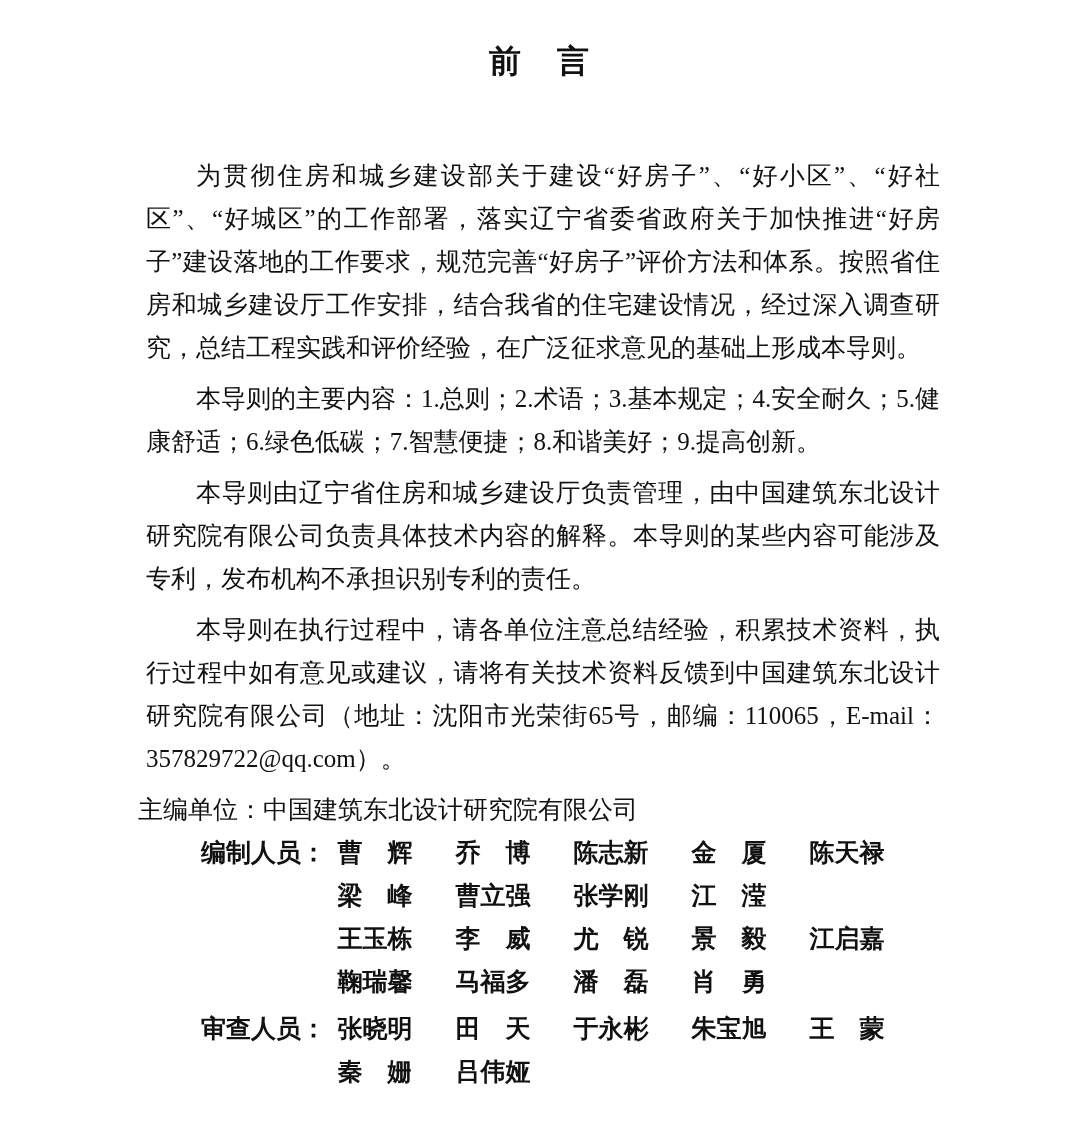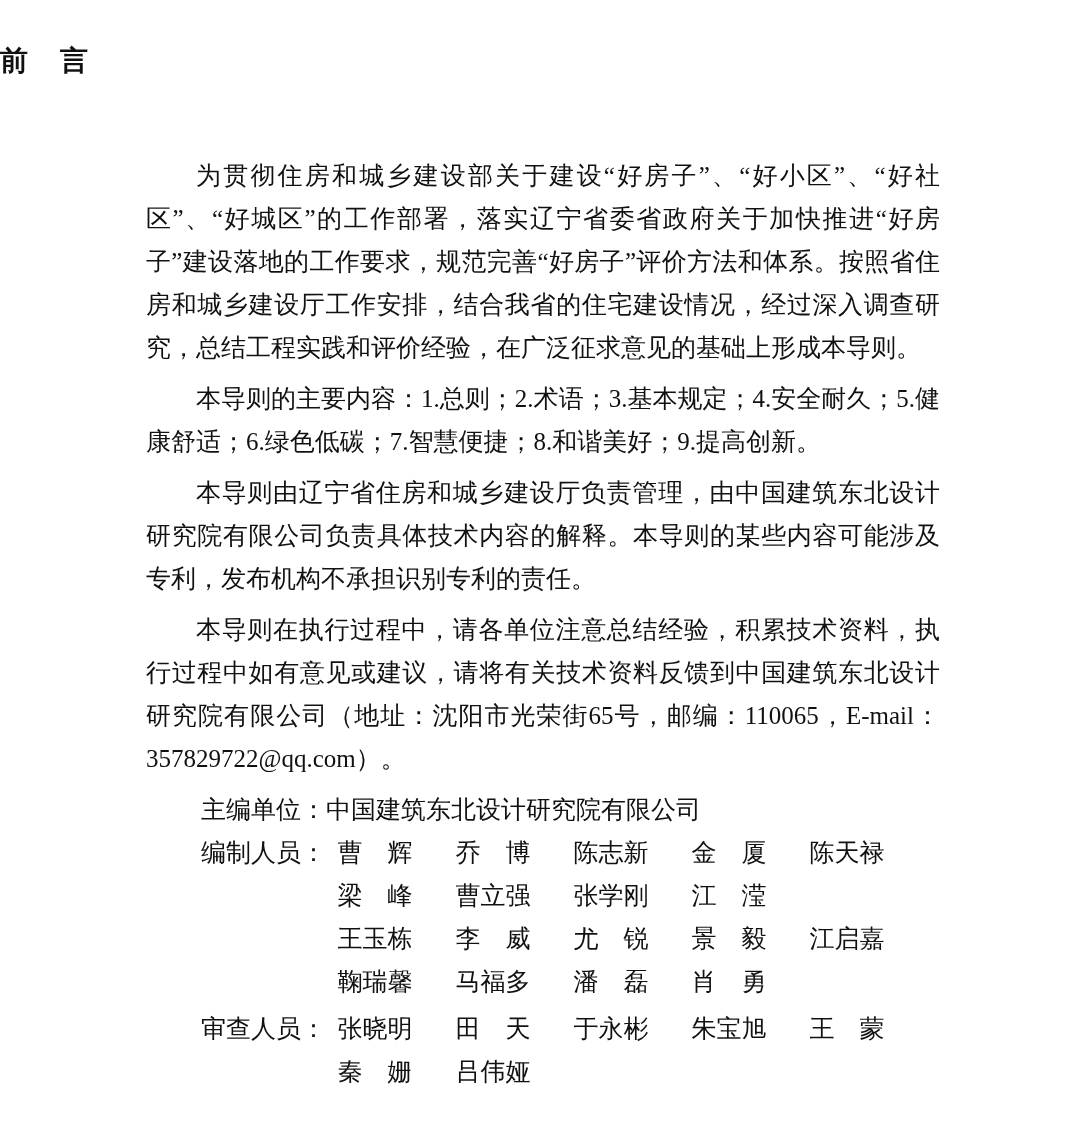--- a/index.html
+++ b/index.html
@@ -12,49 +12,50 @@
     width: 1080px;
     height: 1123px;
     background: #ffffff;
     color: #111111;
     font-family: "Liberation Serif", "DejaVu Serif", serif;
     overflow: hidden;
     box-sizing: border-box;
   }
   .doc-title {
     margin: 36px 0 0 0;
-    font-size: 28px;
+    text-align: center;
+    font-size: 32px;
     font-weight: bold;
     letter-spacing: 2px;
     line-height: 50px;
     color: #111111;
   }
   .doc-body {
     margin: 68px 132px 0 138px; 
     font-size: 25px;
     line-height: 43px;
     text-align: justify;
   }
   .para {
     margin: 8px;
     text-indent: 2em;
   }
   .chief-line {
-    margin-left: 63px;
     line-height: 43px;
     white-space: nowrap;
   }
   .name-block {
     margin-left: 63px;
   }
   .name-row {
     display: grid;
     grid-template-columns: 115px 118px 118px 118px 118px 118px;
     line-height: 43px;
     white-space: nowrap;
+    font-weight: bold;
   }
   .name-row .lbl {
     text-align: left;
   }
   .name-cell {
     text-align: center;
   }
   .reviewers {
     margin-top: 4px;
   }

